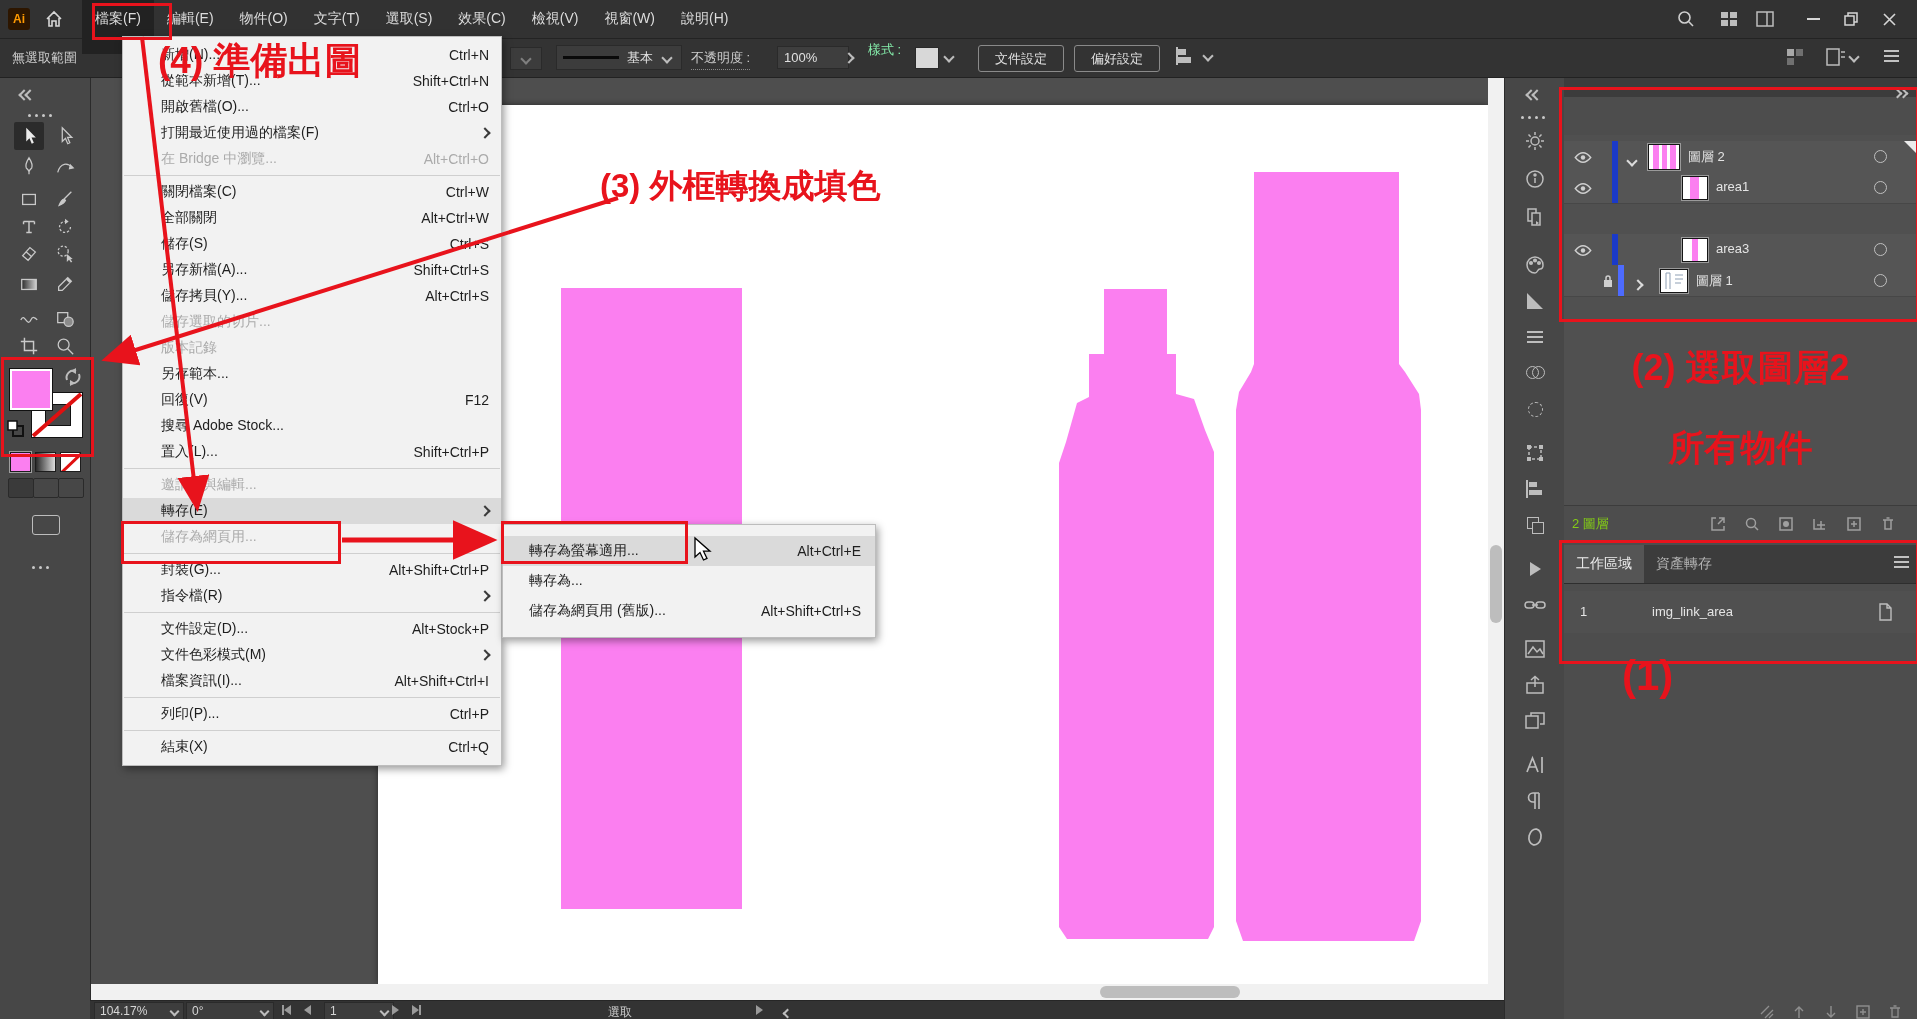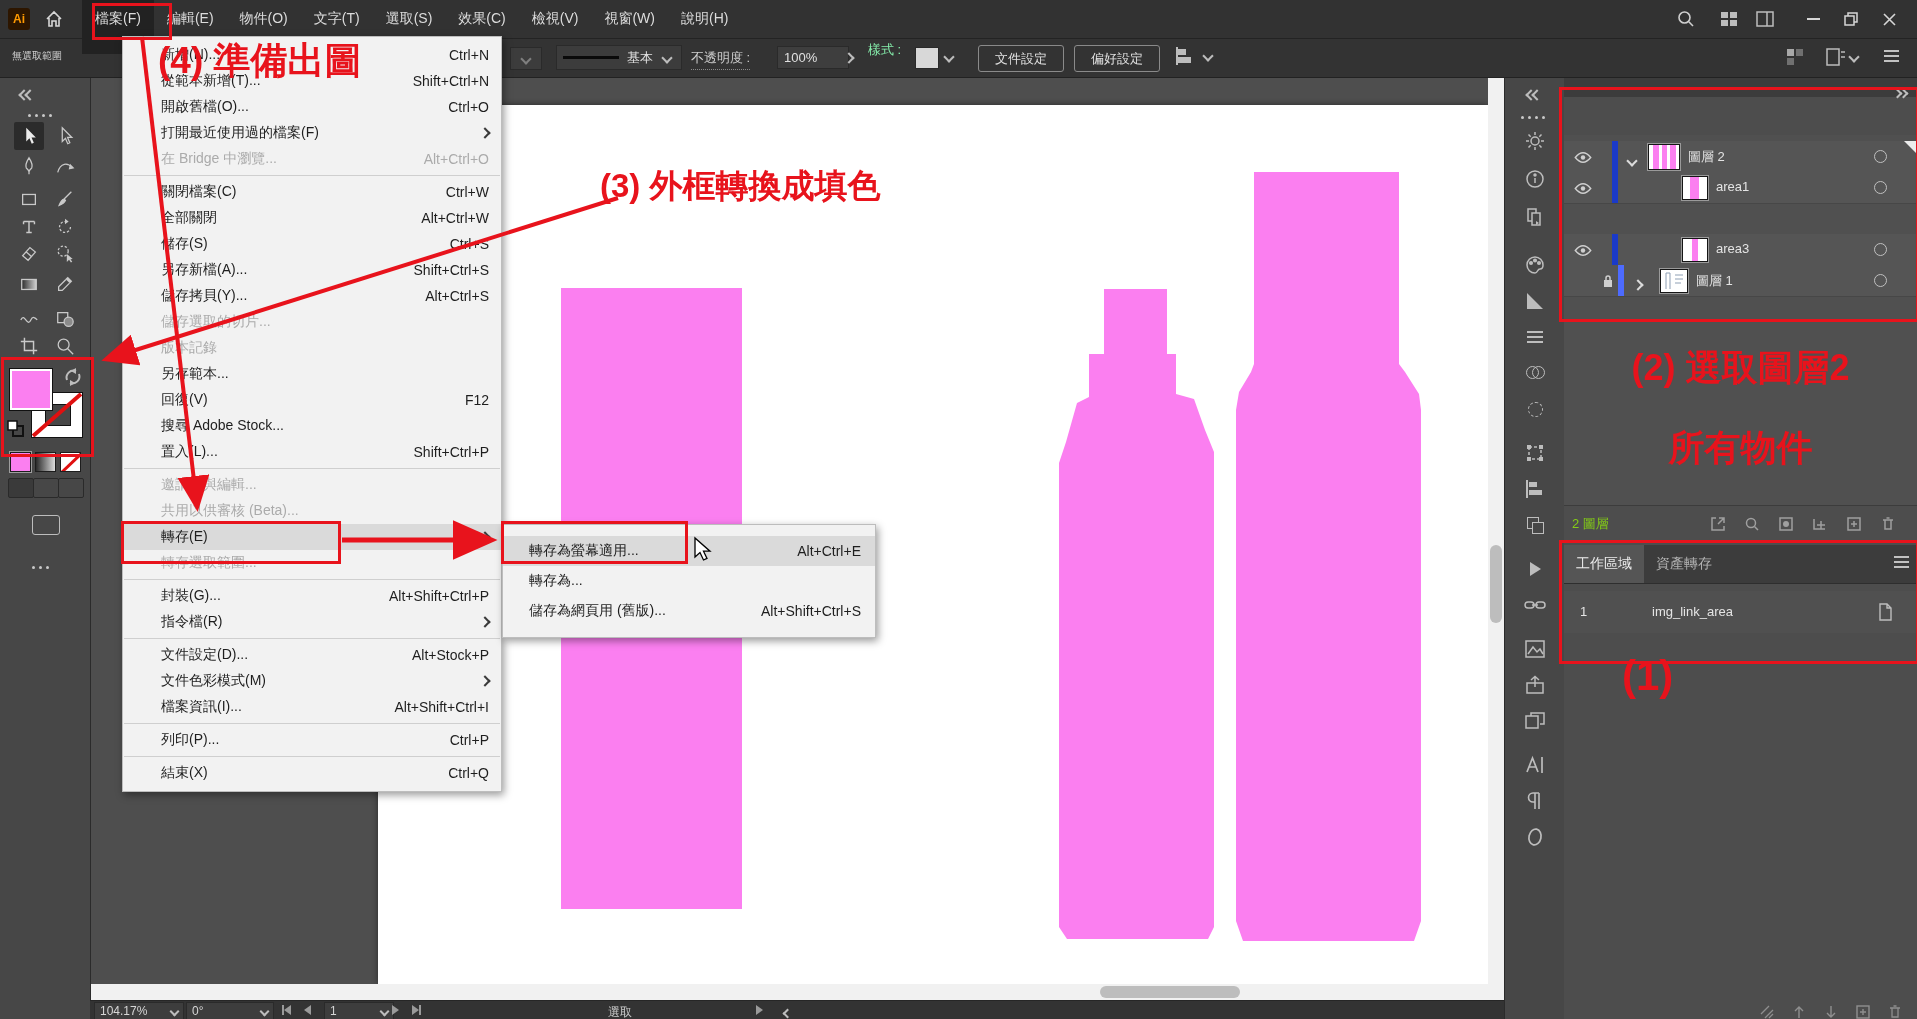--- a/index.html
+++ b/index.html
@@ -131,21 +131,21 @@
         </svg>
     </div>
     <div class="abs" style="left:1872px;top:2px;width:34px;height:34px;display:flex;align-items:center;justify-content:center;">
       <svg width="13" height="13" viewBox="0 0 13 13">
           <path d="M1,1 L12,12 M12,1 L1,12" stroke="#d6d6d6" stroke-width="1.6"></path>
         </svg>
     </div>
   </div>
 
   <div id="controlbar" class="abs">
-    <div class="abs" style="left:12px;top:11px;font-size:10px;color:#cfcfcf;">無選取範圍</div>
+    <div class="abs" style="left:12px;top:11px;font-size:13px;color:#cfcfcf;">無選取範圍</div>
     <div class="abs row" style="left:510px;top:9px;width:30px;height:21px;background:#3c3c3c;border:1px solid #2a2a2a;justify-content:center;">
         <span class="chv chv-d" style="border-color:#7f7f7f;"></span>
       </div>
     <div class="abs row" style="left:556px;top:7px;width:126px;height:25px;background:#3c3c3c;border:1px solid #2a2a2a;padding:0 6px;box-sizing:border-box;">
       <div style="width:56px;height:3px;background:#0a0a0a;"></div>
       <span style="margin-left:8px;font-size:13px;color:#e2e2e2;">基本</span>
       <span class="chv chv-d" style="margin-left:10px;"></span>
     </div>
     <div class="abs" style="left:691px;top:11px;font-size:13px;color:#cfcfcf;border-bottom:1px dotted #8a8a8a;padding-bottom:2px;">不透明度 :</div>
     <div class="valuebox abs" style="left:777px;top:8px;width:58px;height:21px;">100%</div>
@@ -673,29 +673,26 @@
         <span class="lb">搜尋 Adobe Stock...</span>
       </div>
     <div class="mi">
         <span class="lb">置入(L)...</span>
         <span class="sc">Shift+Ctrl+P</span>
       </div>
     <div class="msep"></div>
     <div class="mi dis">
         <span class="lb">邀請參與編輯...</span>
       </div>
-    <div class="mi dis">
-        <span class="lb">共用以供審核 (Beta)...</span>
-      </div>
     <div class="mi hl">
         <span class="lb">轉存(E)</span>
         <span class="chv chv-r dark"></span>
       </div>
     <div class="mi dis">
-        <span class="lb">轉存選取範圍...</span>
+        <span class="lb">儲存為網頁用...</span>
       </div>
     <div class="msep"></div>
     <div class="mi">
         <span class="lb">封裝(G)...</span>
         <span class="sc">Alt+Shift+Ctrl+P</span>
       </div>
     <div class="mi">
         <span class="lb">指令檔(R)</span>
         <span class="chv chv-r dark"></span>
       </div>

